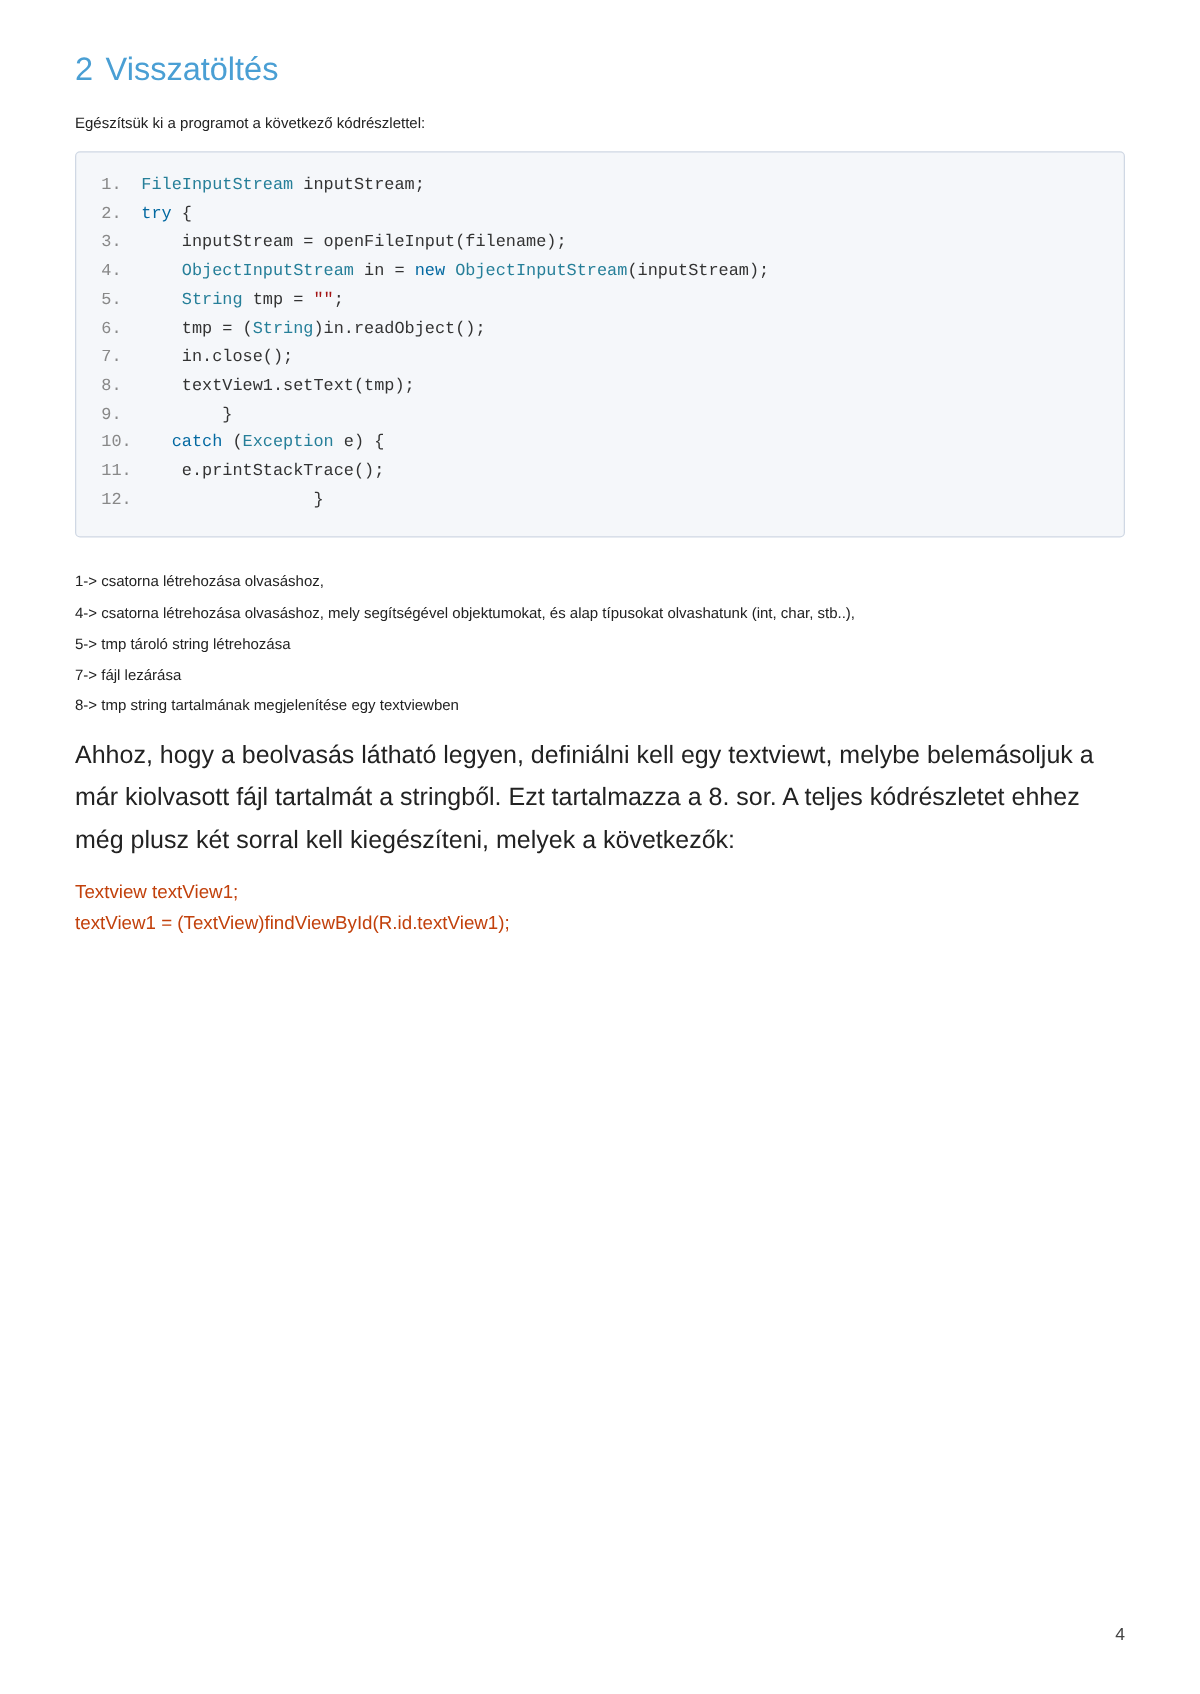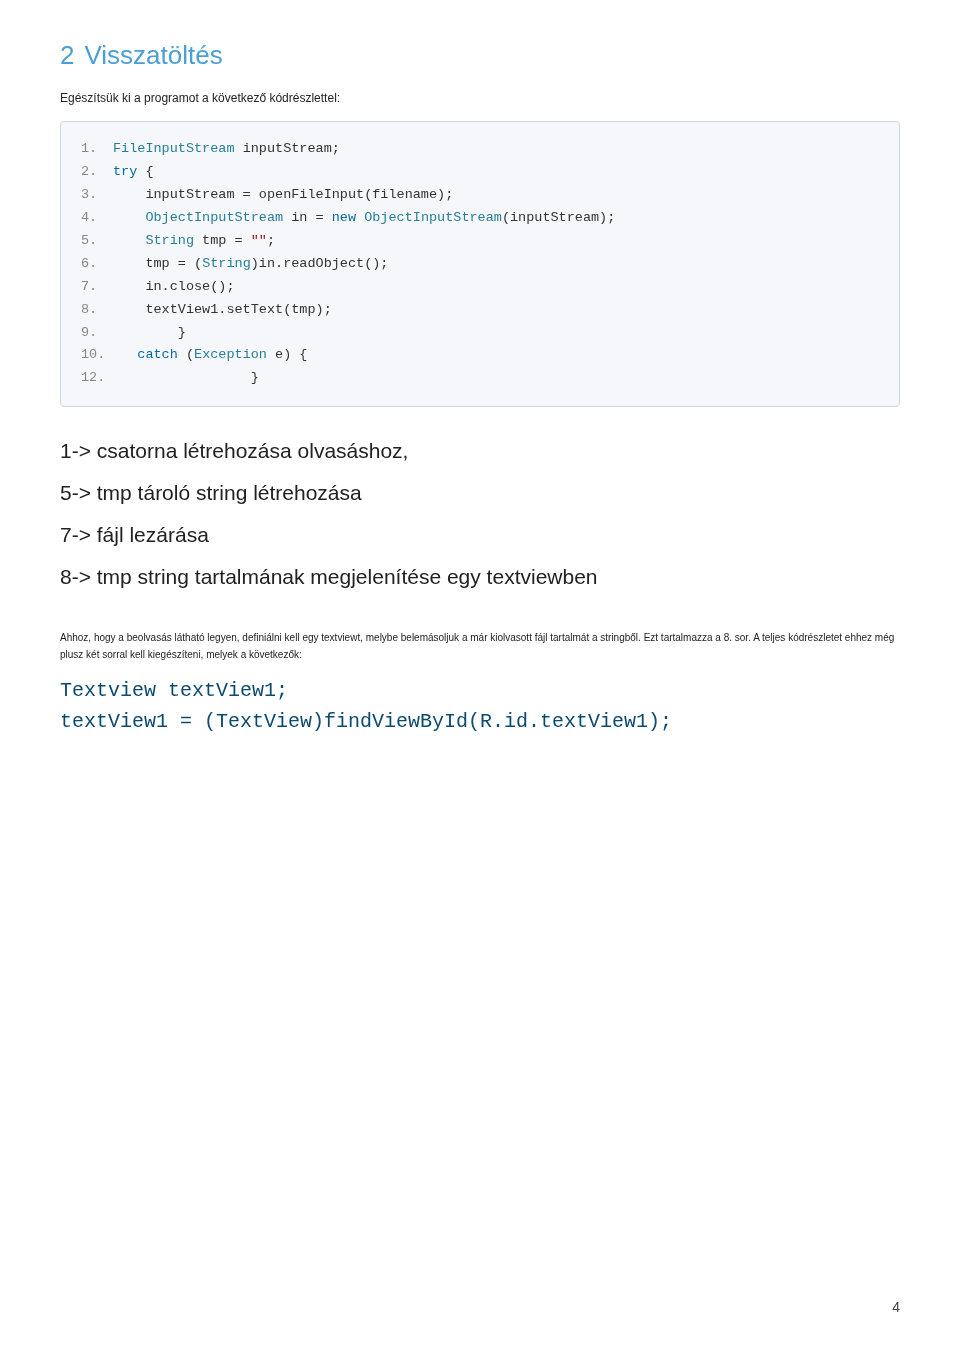--- a/index.html
+++ b/index.html
@@ -68,41 +68,41 @@
       flex: 1;
     }
 
     
     .kw { color: #0369a1; } 
     .cls { color: #267f99; } 
     .str { color: #a31515; } 
     .plain { color: #333; font-family: Liberation Mono, monospace; }
 
     .description-list {
-      margin-bottom: 32px;
+      margin-bottom: 11px;
       line-height: 1.9;
-      font-size: 21px;
+      font-size: 12px;
       color: #222;
     }
 
     .description-list p {
       margin-bottom: 2px;
     }
 
     .body-text {
-      font-size: 10px;
+      font-size: 20px;
       color: #222;
       line-height: 1.7;
       margin-bottom: 16px;
     }
 
     .code-inline {
-      font-family: Liberation Mono, monospace;
-      font-size: 20px;
-      color: #0c4a6e;
+      font-family: Liberation Sans, sans-serif;
+      font-size: 15px;
+      color: #c2410c;
       display: block;
       margin-bottom: 8px;
     }
 
     .page-number {
       position: fixed;
       bottom: 40px;
       right: 60px;
       font-size: 14px;
       color: #444;
@@ -183,31 +183,38 @@
     </span>
   </div>
 
   <div class="code-line">
     <span class="line-num">10.</span>
     <span class="code-content">
       <span class="plain">&nbsp;&nbsp;&nbsp;</span><span class="kw">catch</span><span class="plain"> (</span><span class="cls">Exception</span><span class="plain"> e) {</span>
     </span>
   </div>
 
+  <div class="code-line">
+    <span class="line-num">11.</span>
+    <span class="code-content">
+      <span class="plain">&nbsp;&nbsp;&nbsp;&nbsp;e.printStackTrace();</span>
+    </span>
+  </div>
 
   <div class="code-line">
     <span class="line-num">12.</span>
     <span class="code-content">
       <span class="plain">&nbsp;&nbsp;&nbsp;&nbsp;&nbsp;&nbsp;&nbsp;&nbsp;&nbsp;&nbsp;&nbsp;&nbsp;&nbsp;&nbsp;&nbsp;&nbsp;&nbsp;}</span>
     </span>
   </div>
 </div>
 
 <div class="description-list">
   <p>1-&gt; csatorna létrehozása olvasáshoz,</p>
+  <p>4-&gt; csatorna létrehozása olvasáshoz, mely segítségével objektumokat, és alap típusokat olvashatunk (int, char, stb..),</p>
   <p>5-&gt; tmp tároló string létrehozása</p>
   <p>7-&gt; fájl lezárása</p>
   <p>8-&gt; tmp string tartalmának megjelenítése egy textviewben</p>
 </div>
 
 <p class="body-text">Ahhoz, hogy a beolvasás látható legyen, definiálni kell egy textviewt, melybe belemásoljuk a már kiolvasott fájl tartalmát a stringből. Ezt tartalmazza a 8. sor. A teljes kódrészletet ehhez még plusz két sorral kell kiegészíteni, melyek a következők:</p>
 
 <code class="code-inline">Textview textView1;</code>
 
 <code class="code-inline">textView1 = (TextView)findViewById(R.id.textView1);</code>

